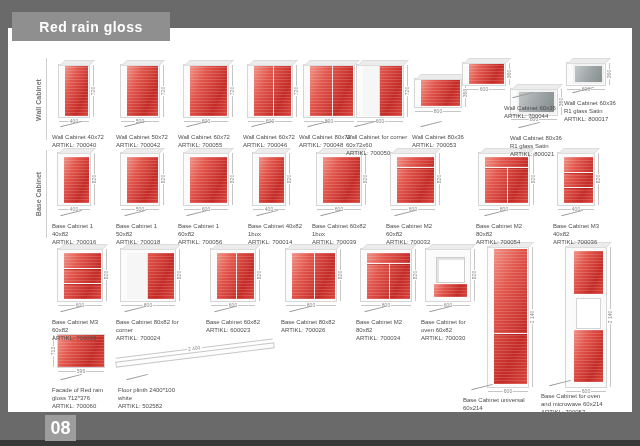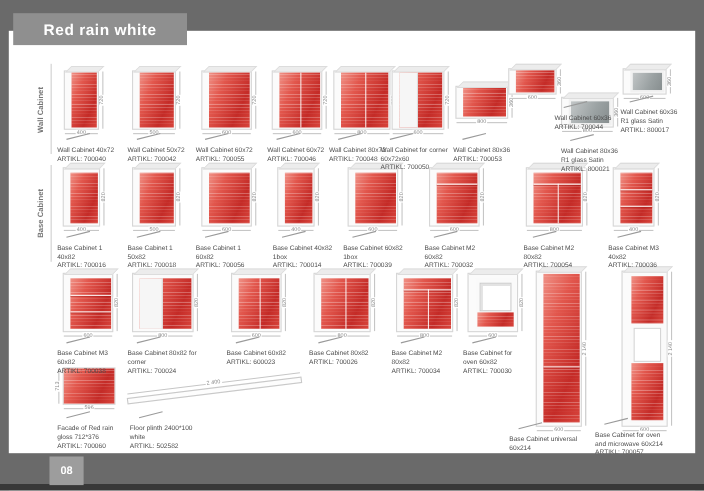--- a/index.html
+++ b/index.html
@@ -11,21 +11,21 @@
   .frame.top{left:0;top:0;width:640px;height:28px;}
   .frame.left{left:0;top:0;width:8px;height:446px;}
   .frame.right{left:632px;top:0;width:8px;height:446px;}
   .frame.bottom{left:0;top:412px;width:640px;height:34px;}
   .frame.bottom2{left:0;top:440px;width:640px;height:6px;background:#383838;}
   .banner{position:absolute;left:12px;top:12px;width:158px;height:29px;background:#8f8f8f;
     z-index:50;display:flex;align-items:center;justify-content:center;}
   .banner span{color:#fff;font-weight:bold;font-size:14px;letter-spacing:.5px;}
   .pagenum{position:absolute;left:45px;top:415px;width:31px;height:26px;background:#9d9d9d;
     z-index:50;display:flex;align-items:center;justify-content:center;color:#fff;
-    font-weight:bold;font-size:10px;}
+    font-weight:bold;font-size:18px;}
 
   
   .vlabel{position:absolute;font-size:7px;font-weight:bold;color:#777;white-space:nowrap;
     transform:translate(-50%,-50%) rotate(-90deg);z-index:5;}
   .secline{position:absolute;left:46px;width:1px;background:#cfcfcf;z-index:4;}
 
   
   .cab{position:absolute;background:#fbfbfb;border:1px solid #d6d6d6;box-sizing:border-box;}
   .cab::before{content:'';position:absolute;left:3px;right:-3px;top:-5px;height:4px;
     background:#ececec;border:1px solid #dcdcdc;transform:skewX(-45deg);}
@@ -80,21 +80,21 @@
 
 <div id="stage">
 
   <div class="frame top"></div>
   <div class="frame left"></div>
   <div class="frame right"></div>
   <div class="frame bottom"></div>
   <div class="frame bottom2"></div>
 
   <div class="banner">
-    <span>Red rain white</span>
+    <span>Red rain gloss</span>
   </div>
 
   <div class="pagenum">08</div>
 
   <div class="vlabel" style="left:38px;top:100px;">Wall Cabinet</div>
   <div class="secline" style="top:58px;height:82px;"></div>
   <div class="vlabel" style="left:38px;top:194px;">Base Cabinet</div>
   <div class="secline" style="top:150px;height:88px;"></div>
 
   <div id="products">

